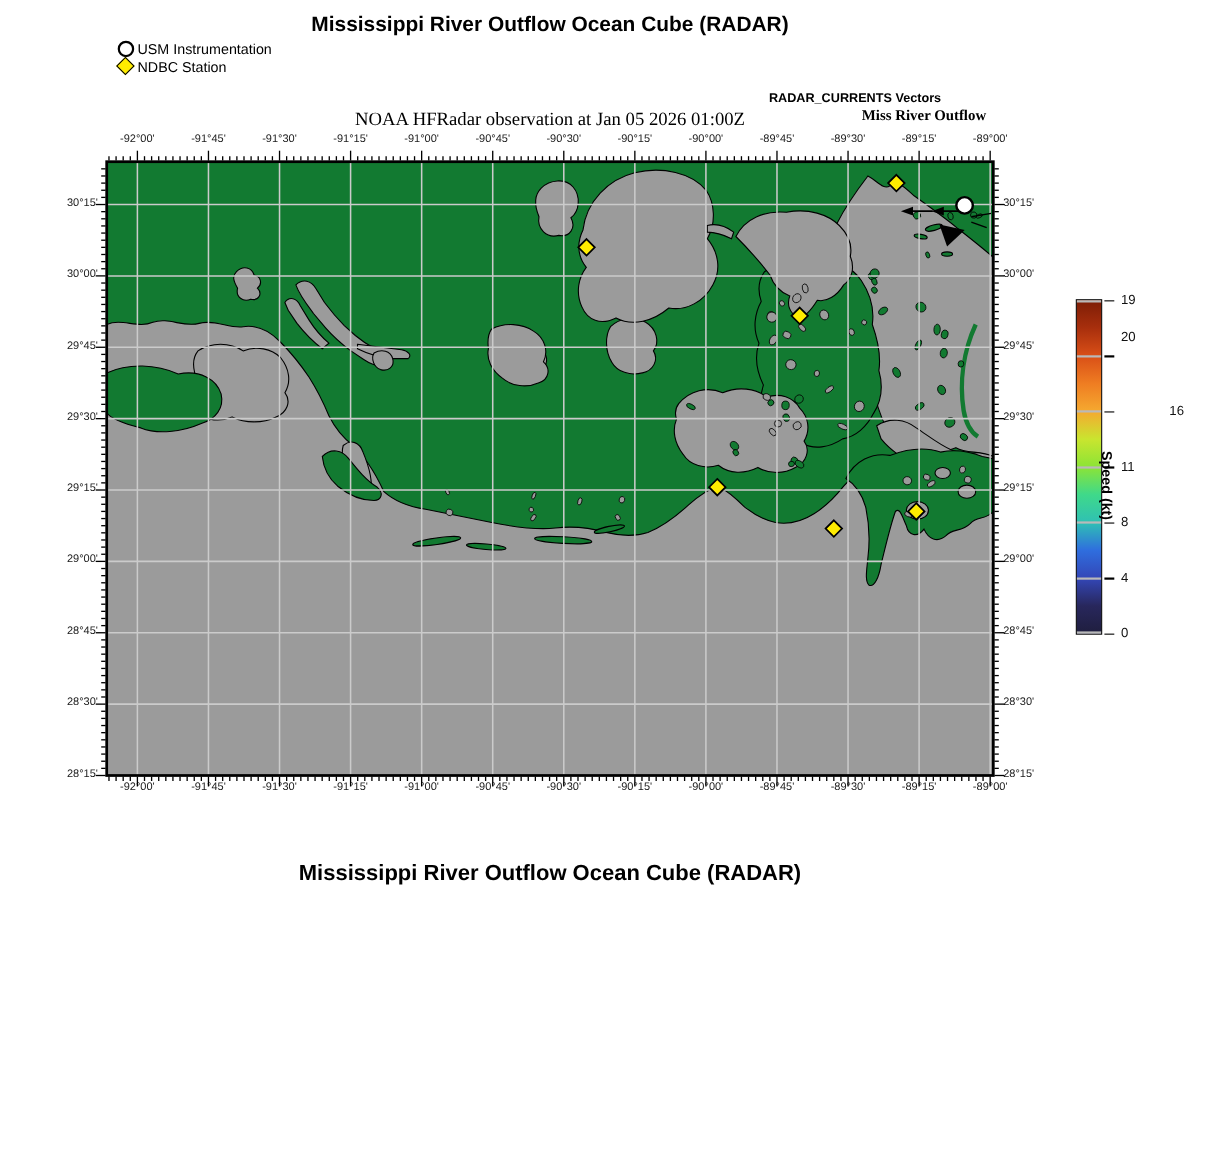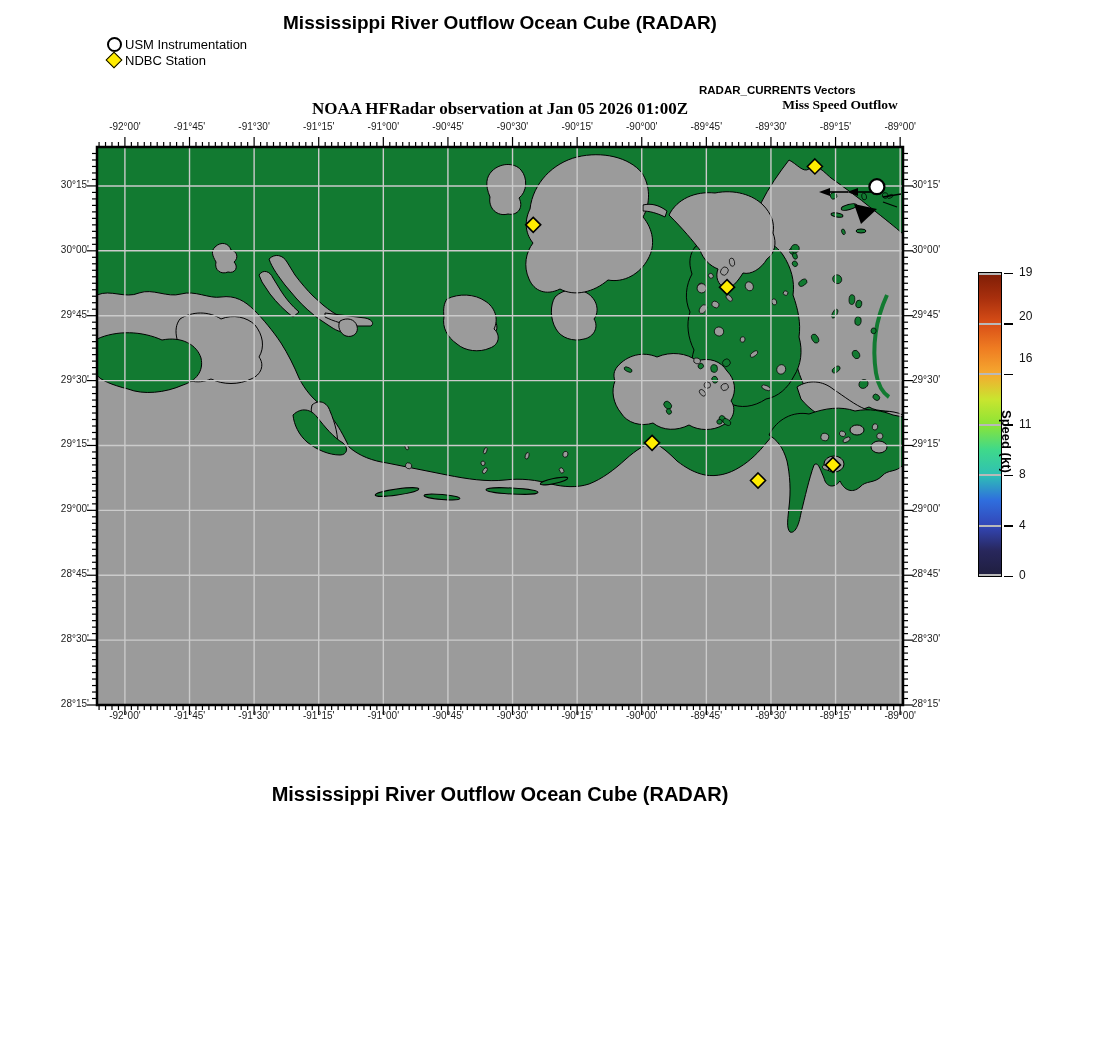--- a/index.html
+++ b/index.html
@@ -3,21 +3,21 @@
 <meta charset="utf-8">
 <style>
   html,body{margin:0;padding:0;background:#ffffff;}
   .canvas{position:relative;width:1100px;height:1050px;background:#fff;overflow:hidden;
           font-family:"Liberation Sans","DejaVu Sans",sans-serif;color:#000;padding-left:16px;}
   .top-title{position:absolute;left:0;top:12px;width:1000px;text-align:center;
              font-size:19px;font-weight:bold;}
   .bottom-title{position:absolute;left:0;top:783px;width:1000px;text-align:center;
              font-size:20px;font-weight:bold;}
   .subtitle{position:absolute;left:100px;top:99px;width:800px;text-align:center;
-            font-family:"Liberation Serif","DejaVu Serif",serif;font-size:17px;font-weight:bold;}
+            font-family:"Liberation Serif","DejaVu Serif",serif;font-size:17px;font-weight:normal;}
   .marker-legend{position:absolute;left:107px;top:36px;}
   .ml-row{display:flex;align-items:center;height:16px;font-size:13px;font-weight:normal;}
   .usm-icon{width:11px;height:11px;border:2px solid #000;border-radius:50%;background:#fff;
             display:inline-block;margin-right:3px;flex:none;}
   .ndbc-icon{width:10px;height:10px;border:1.5px solid #000;background:var(--station,#ffec00);
             display:inline-block;margin:1px 5px 1px 1px;transform:rotate(45deg);flex:none;}
   .vector-box{position:absolute;left:697px;top:38px;width:196px;height:42px;
               border:2.5px solid #000;background:#fff;}
   .vb-label{position:absolute;left:5px;font-size:11px;font-weight:bold;line-height:11px;}
   .vector-box svg{position:absolute;left:0;top:0;}
@@ -58,21 +58,21 @@
       <span class="usm-icon"></span>
       <span>USM Instrumentation</span>
     </div>
     <div class="ml-row">
       <span class="ndbc-icon"></span>
       <span>NDBC Station</span>
     </div>
   </div>
 
   <div class="vector-caption">RADAR_CURRENTS Vectors</div>
-  <div class="vector-source">Miss Speed Outflow</div>
+  <div class="vector-source">Miss River Outflow</div>
 
   <div class="subtitle">NOAA HFRadar observation at Jan 05 2026 01:00Z</div>
 
   <div id="axis-top">
       <div class="axis-label ax-h" style="left: 92.9089px; top: 121px;">-92°00'</div>
       <div class="axis-label ax-h" style="left: 157.513px; top: 121px;">-91°45'</div>
       <div class="axis-label ax-h" style="left: 222.117px; top: 121px;">-91°30'</div>
       <div class="axis-label ax-h" style="left: 286.721px; top: 121px;">-91°15'</div>
       <div class="axis-label ax-h" style="left: 351.325px; top: 121px;">-91°00'</div>
       <div class="axis-label ax-h" style="left: 415.929px; top: 121px;">-90°45'</div>
@@ -715,24 +715,24 @@
         <div class="cb-dash" style="top: 252px;"></div>
         <div class="cb-label" style="top: 244.5px;">4</div>
         <div class="cb-tickline" style="top: 201px;"></div>
         <div class="cb-dash" style="top: 201.5px;"></div>
         <div class="cb-label" style="top: 194px;">8</div>
         <div class="cb-tickline" style="top: 150.5px;"></div>
         <div class="cb-dash" style="top: 151px;"></div>
         <div class="cb-label" style="top: 143.5px;">11</div>
         <div class="cb-tickline" style="top: 100px;"></div>
         <div class="cb-dash" style="top: 100.5px;"></div>
-        <div class="cb-label" style="top: 78px;">16</div>
+        <div class="cb-label" style="top: 93px; margin-left: 44px;">16</div>
         <div class="cb-tickline" style="top: 49.5px;"></div>
         <div class="cb-dash" style="top: 50px;"></div>
-        <div class="cb-label" style="top: 36px;">20</div>
+        <div class="cb-label" style="top: 26px;">20</div>
         <div class="cb-tickline" style="top: 0px;"></div>
         <div class="cb-dash" style="top: -0.5px;"></div>
         <div class="cb-label" style="top: -8px;">19</div>
       </div>
   </div>
   <div class="cb-axis-label">Speed (kt)</div>
 
   <div class="bottom-title">Mississippi River Outflow Ocean Cube (RADAR)</div>
 </div>
 

